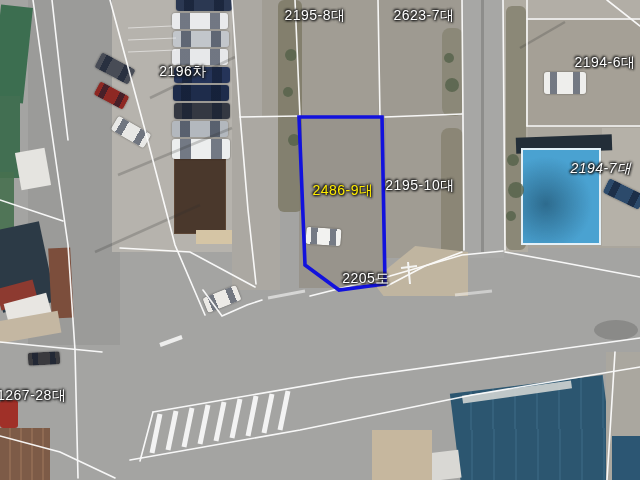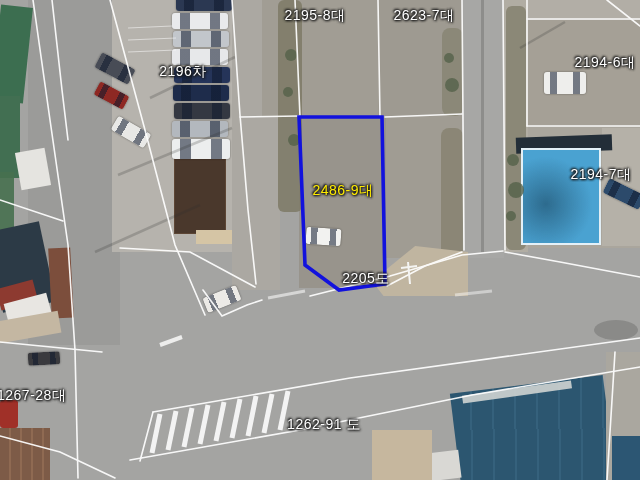--- a/index.html
+++ b/index.html
@@ -174,18 +174,18 @@
       <line x1="401" y1="268" x2="417" y2="266"></line>
     </g>
 
     <polygon points="299,117 382,117 385,284 339,290 305,265" fill="none" stroke="#1212dd" stroke-width="3.6" stroke-linejoin="miter"></polygon>
   </svg>
 
   <span class="lbl" style="left:315px;top:16px;">2195-8대</span>
   <span class="lbl" style="left:424px;top:16px;">2623-7대</span>
   <span class="lbl" style="left:183px;top:72px;">2196차</span>
   <span class="lbl" style="left:605px;top:63px;">2194-6대</span>
-  <span class="lbl" style="left:601px;top:175px;">2194-7대</span>
+  <span class="lbl" style="left:601px;top:169px;font-style:italic;">2194-7대</span>
   <span class="lbl yellow" style="left:343px;top:191px;">2486-9대</span>
+  <span class="lbl" style="left:420px;top:186px;">2195-10대</span>
   <span class="lbl" style="left:366px;top:279px;">2205도</span>
   <span class="lbl leftcut" style="left:-3px;top:396px;">1267-28대</span>
-  <span class="lbl" style="left:324px;top:425px;">1262-91 도</span>
 </div>
 
 </body></html>

